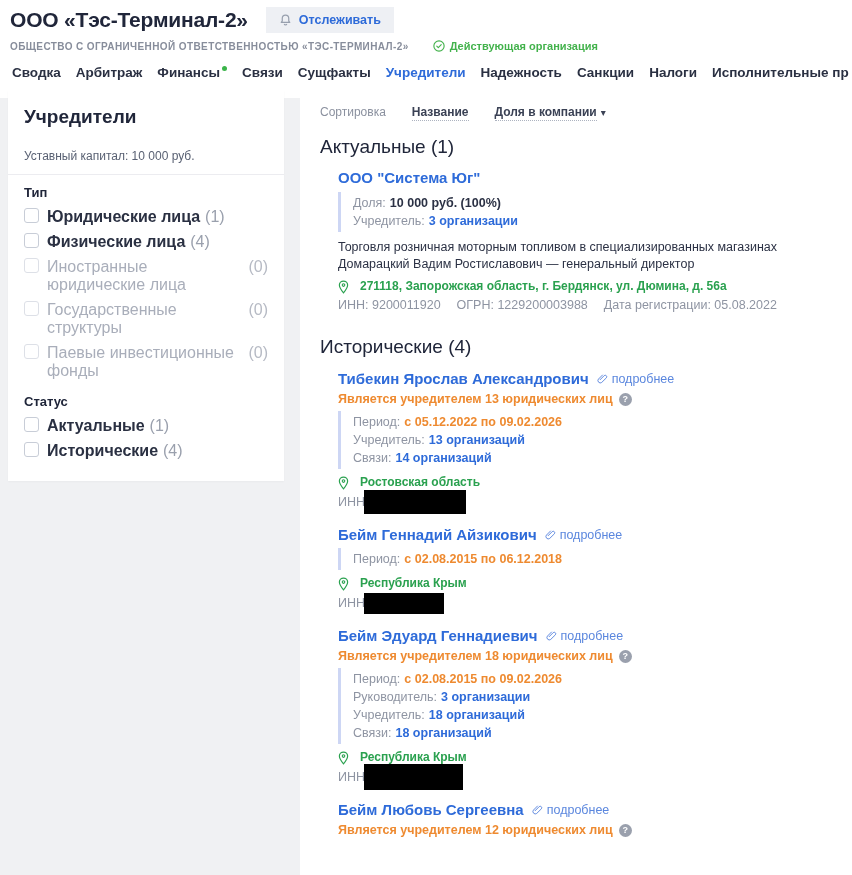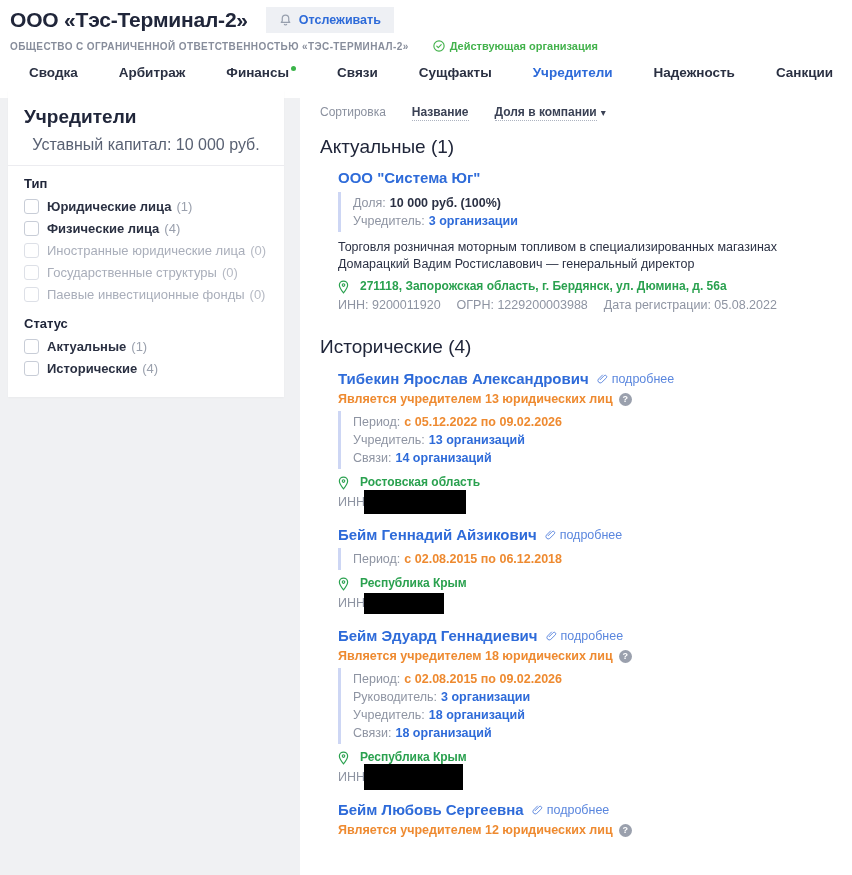--- a/index.html
+++ b/index.html
@@ -8,36 +8,36 @@
   .hdr{position:absolute;left:0;top:0;width:852px;height:98px;background:#fff;}
   .hdr-top{display:flex;align-items:center;padding:7px 0 0 10px;}
   .hdr-top h1{margin:0;font-size:21px;font-weight:800;letter-spacing:-.2px;color:#20263a;}
   .track{display:inline-flex;align-items:center;gap:7px;margin-left:18px;border:none;
     background:#eef0f4;border-radius:0;padding:6px 13px;font-size:12.5px;font-weight:700;
     color:#2e6bd9;cursor:pointer;font-family:inherit;}
   .hdr-sub{display:flex;align-items:center;padding:7px 13px 0 10px;}
   .fullname{font-size:10px;letter-spacing:.4px;color:#878d9b;font-weight:600;}
   .badge{display:inline-flex;align-items:center;gap:5px;margin-left:24px;
     font-size:11px;font-weight:700;color:#43b24c;}
-  .tabs{display:flex;gap:41px;margin:13px 0 0 29px;font-size:13.5px;font-weight:700;
+  .tabs{display:flex;gap:15px;margin:13px 0 0 12px;font-size:13.5px;font-weight:700;
     color:#2a3042;white-space:nowrap;}
   .tab{position:relative;cursor:pointer;padding-bottom:13px;text-decoration:none;color:inherit;}
   .tab.active{color:#2e6bd9;}
   .tab.active::after{content:"";position:absolute;left:-2px;right:-2px;bottom:0;height:3px;
     background:#2e6bd9;border-radius:2px;}
   .dot{display:inline-block;width:5px;height:5px;border-radius:50%;background:#3bb44a;
     vertical-align:top;margin:1px 0 0 2px;}
   .sidebar{position:absolute;left:8px;top:90px;width:276px;background:#fff;
     box-sizing:border-box;padding:14px 16px 14px 16px;box-shadow:0 1px 2px rgba(0,0,0,.03);}
   .sidebar h2{margin:2px 0 0;font-size:19px;font-weight:800;color:#20263a;}
-  .capital{margin-top:8px;font-size:16px;color:#596173;text-align:center;}
+  .capital{margin-top:21px;font-size:12px;color:#596173;}
   .divider{border-top:1px solid #ececf0;margin:11px -16px 10px;}
   .grp-h{font-size:13px;font-weight:800;color:#20263a;margin:4px 0 8px;}
   .grp-h.second{margin-top:14px;}
-  .chk-row{display:flex;align-items:flex-start;gap:8px;margin-bottom:7px;font-size:13px;cursor:pointer;}
+  .chk-row{display:flex;align-items:flex-start;gap:8px;margin-bottom:7px;font-size:16px;cursor:pointer;}
   .chk{flex:0 0 13px;width:13px;height:13px;border:1px solid #c8cdd7;border-radius:3px;background:#fff;}
   .chk-label{font-weight:700;color:#2a3042;}
   .chk-count{color:#9aa0ad;margin-left:-3px;}
   .chk-row.dis .chk{border-color:#dde0e7;}
   .chk-row.dis .chk-label{font-weight:400;color:#a9aeba;}
   .chk-row.dis .chk-count{color:#b6bac4;}
   .main{position:absolute;left:300px;top:90px;width:636px;height:785px;background:#fff;
     box-sizing:border-box;padding:12px 10px 0 20px;overflow:hidden;}
   .sort-row{display:flex;align-items:center;gap:26px;font-size:12px;color:#8b919f;padding-top:3px;}
   .sort-opt{color:#3a4154;font-weight:600;text-decoration:none;cursor:pointer;}

